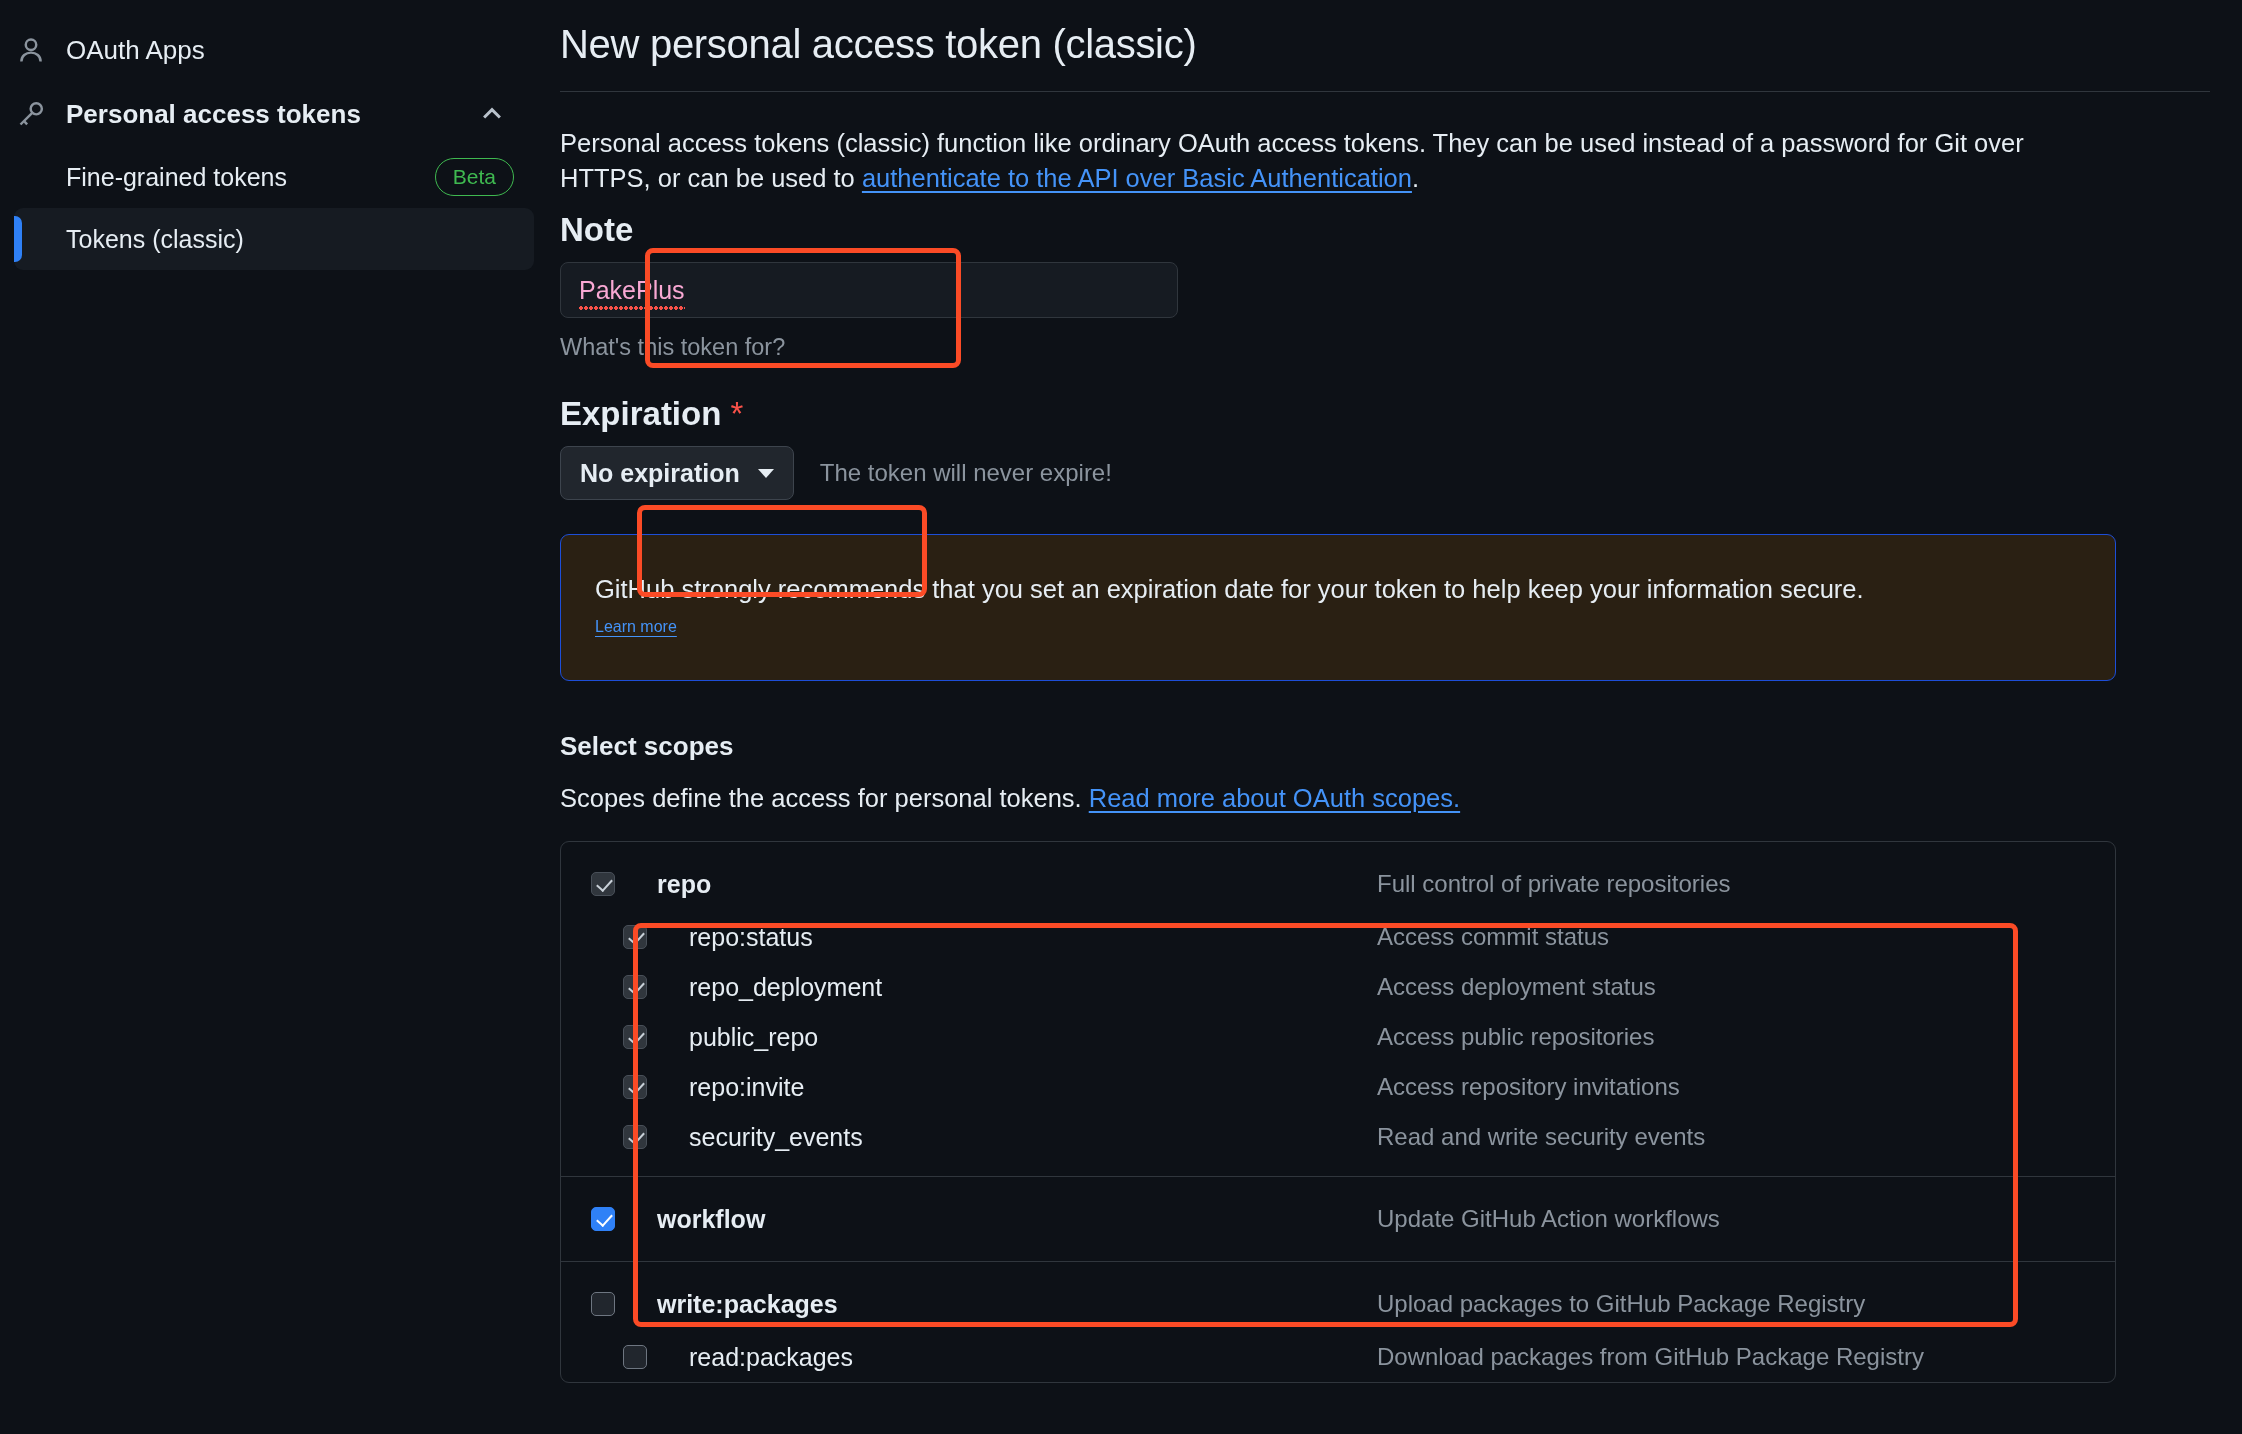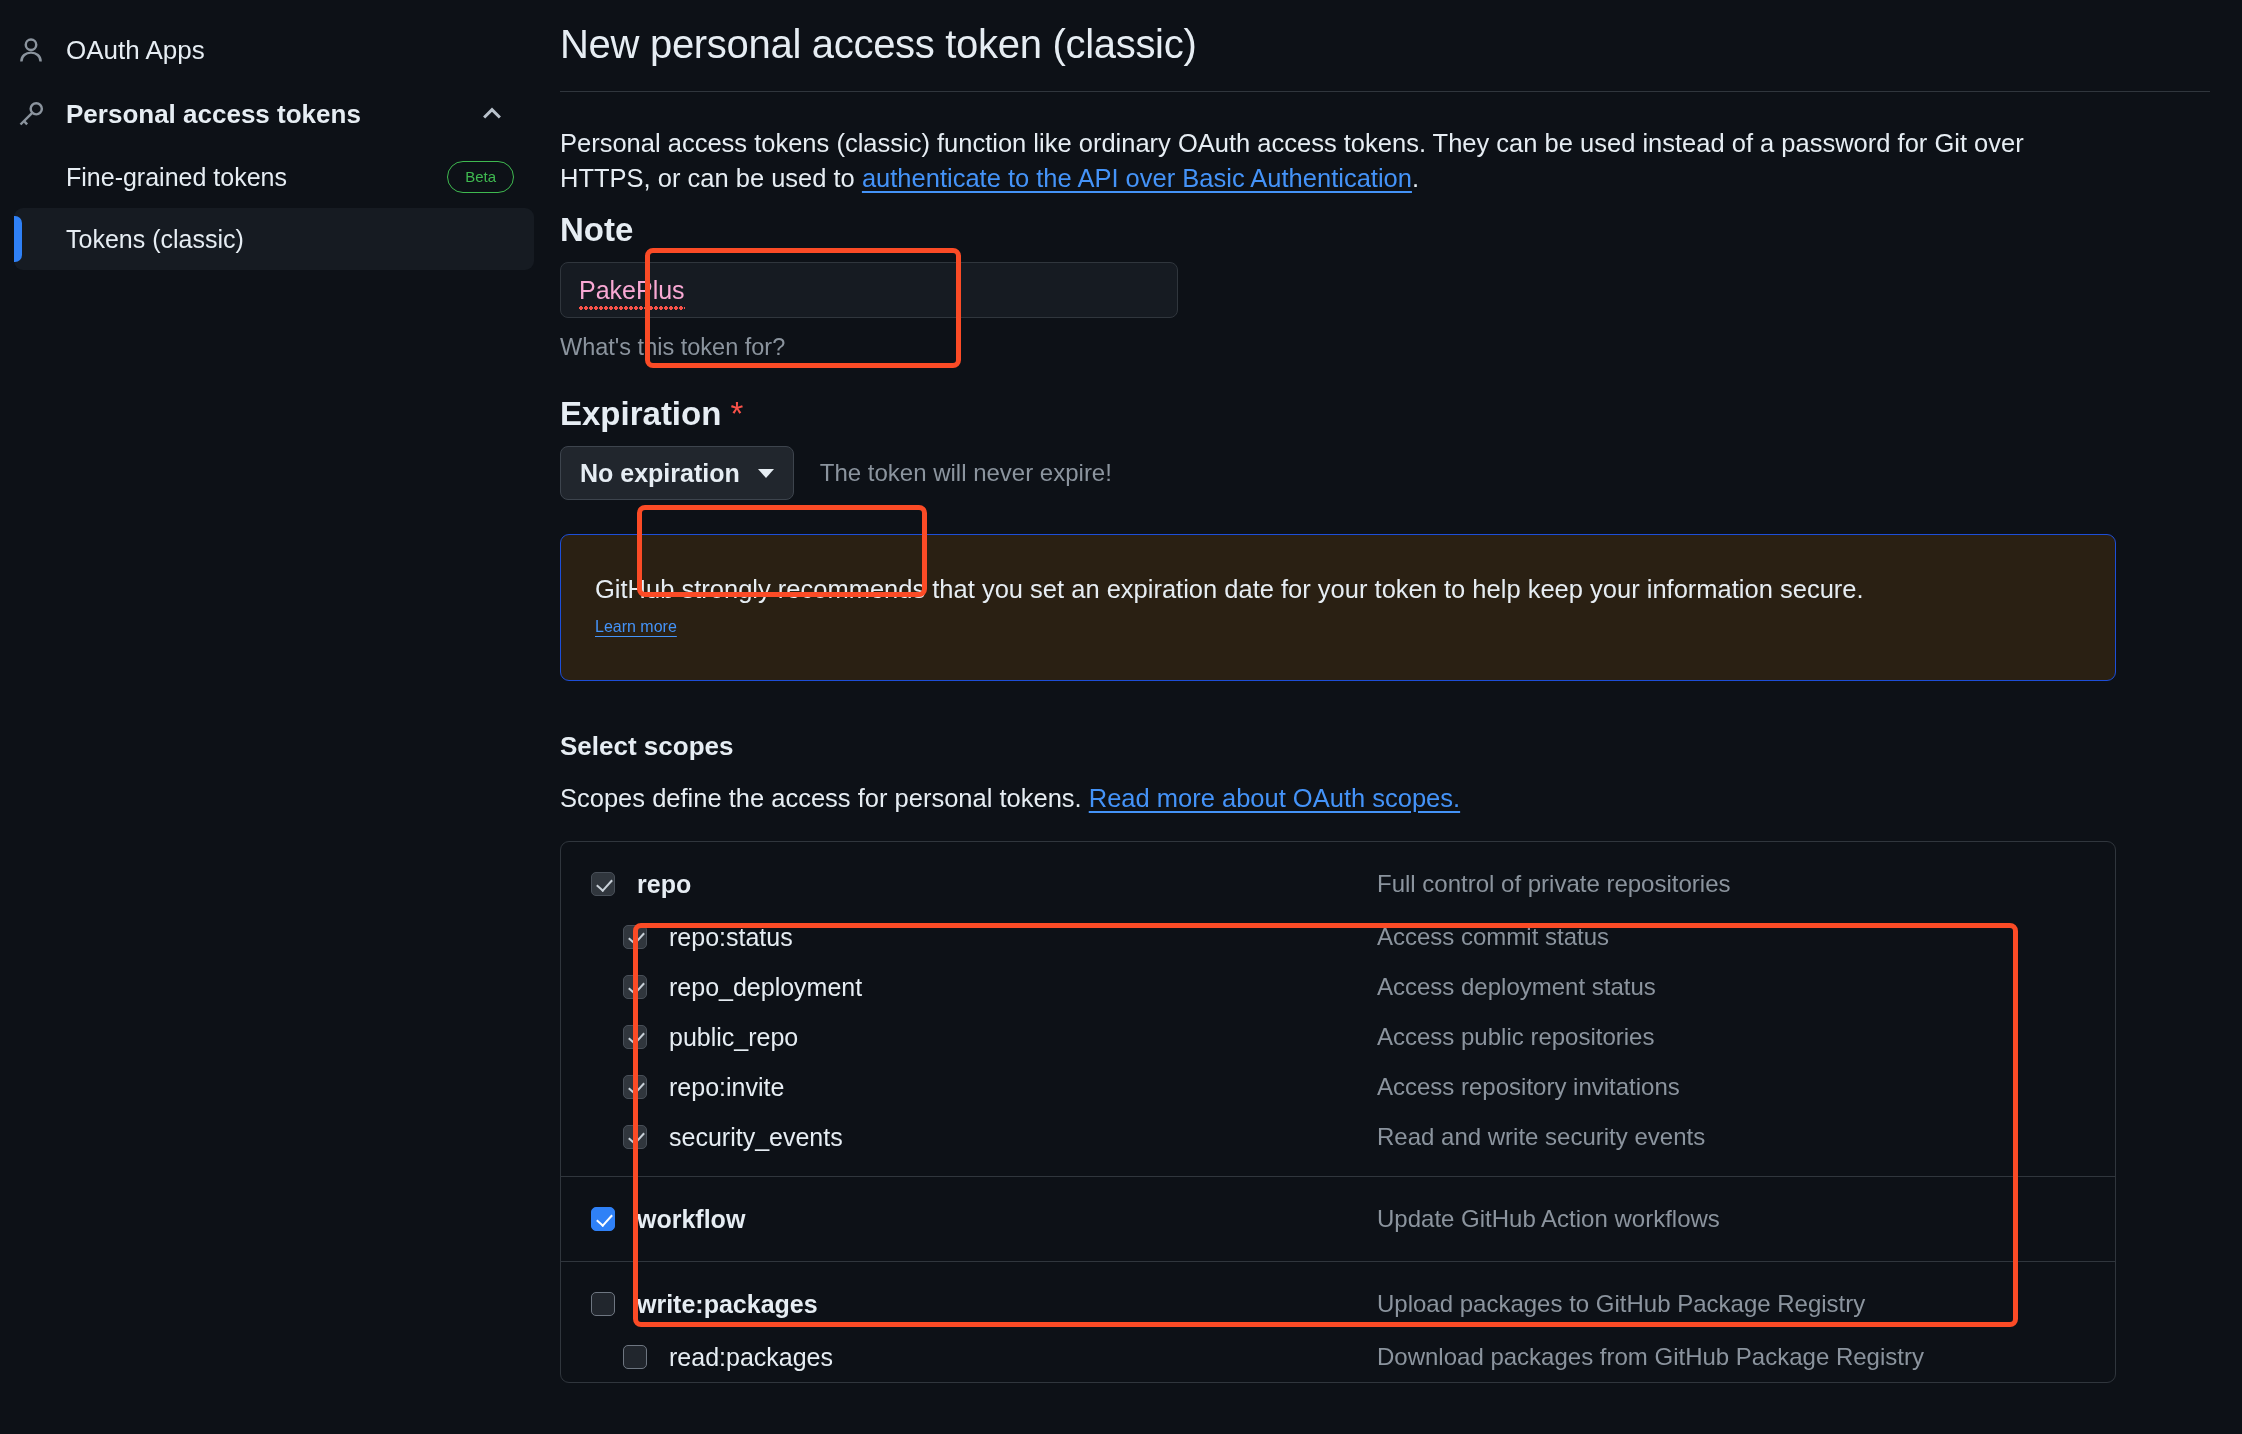--- a/index.html
+++ b/index.html
@@ -96,21 +96,21 @@
     height: 46px;
     background: #2f81f7;
     border-radius: 0 7px 7px 0;
   }
 
   .beta-badge {
     margin-left: auto;
     border: 1.5px solid #3fb950;
     color: #3fb950;
     border-radius: 999px;
-    font-size: 15px;
+    font-size: 21px;
     line-height: 1;
     padding: 7px 17px 8px;
     white-space: nowrap;
   }
 
   
   .main {
     flex: 1 1 auto;
     padding: 22px 32px 0 0;
     position: relative;
@@ -315,21 +315,21 @@
   .scope-row.parent .scope-name { font-weight: bold; }
 
   .scope-desc {
     font-size: 24px;
     color: #8b949e;
     position: absolute;
     left: 816px;
     white-space: nowrap;
   }
 
-  .scope-row { position: relative; }
+  .scope-row { position: relative; gap: 20px; }
   .indent { padding-left: 62px; }
 
   
   .annot {
     position: absolute;
     border: 5px solid #fb4b26;
     border-radius: 8px;
     pointer-events: none;
     z-index: 40;
   }

